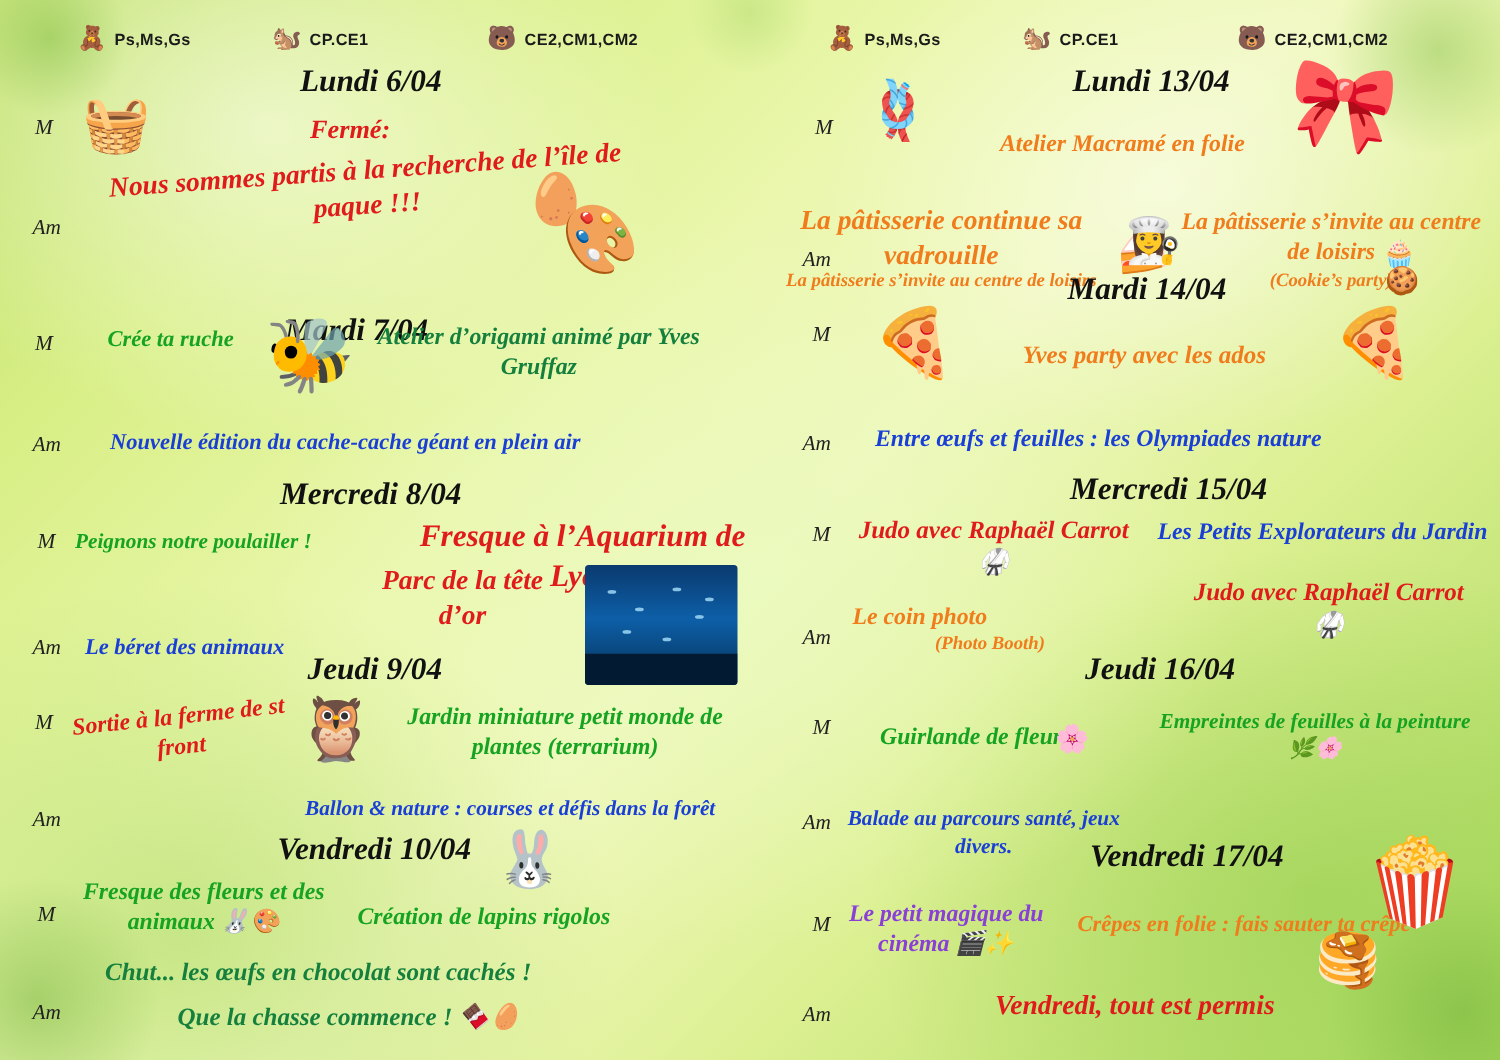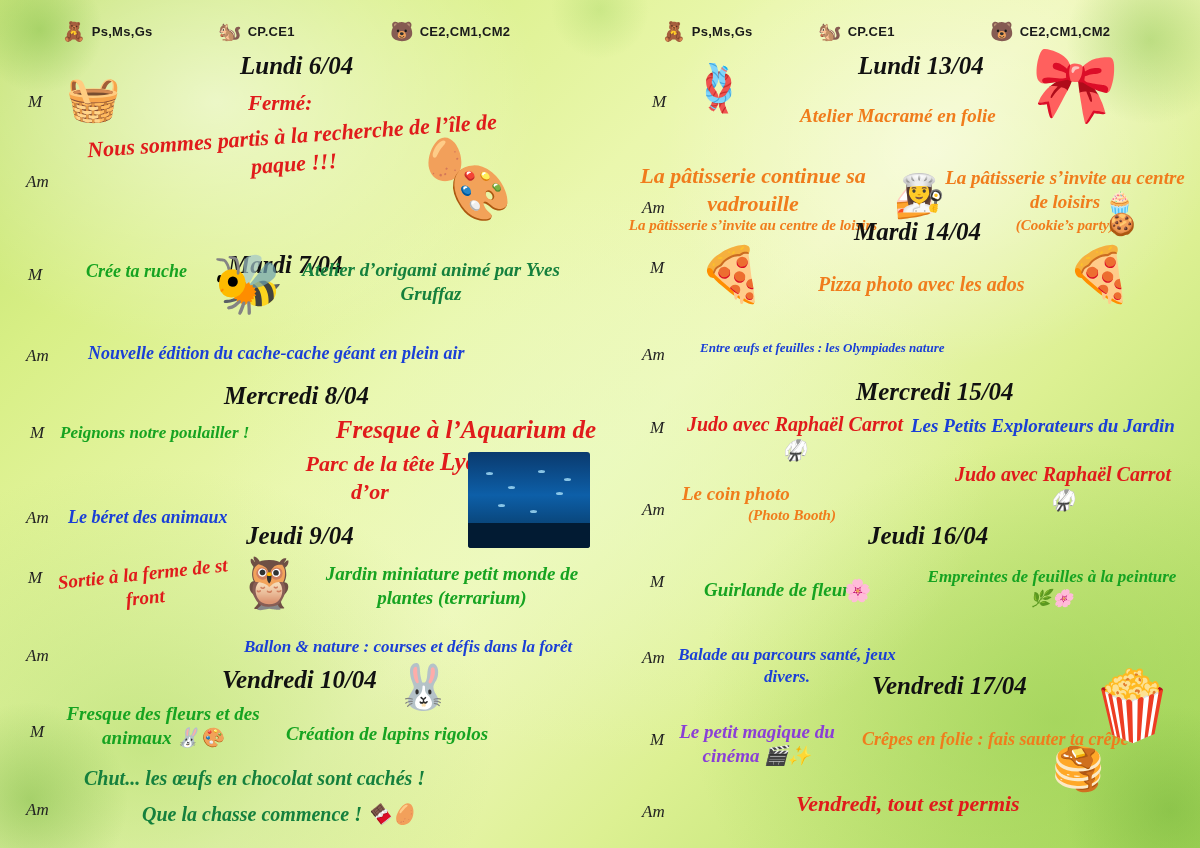--- a/index.html
+++ b/index.html
@@ -157,30 +157,30 @@
     <div class="art" style="left:292px;top:182px;font-size:36px;">🍰</div>
     <div class="art" style="left:292px;top:178px;font-size:30px;opacity:0;">·</div>
 
     <div class="art" style="left:300px;top:175px;font-size:36px;">👩‍🍳</div>
     <div class="art" style="left:506px;top:192px;font-size:22px;">🧁</div>
     <div class="art" style="left:508px;top:214px;font-size:22px;">🍪</div>
     <div class="art" style="left:430px;top:52px;font-size:70px;transform:rotate(8deg);">🎀</div>
 
     <div class="daytitle" style="left:254px;top:218px;">Mardi 14/04</div>
     <div class="mark" style="left:50px;top:258px;">M</div>
-    <div class="ent c-orange" style="left:218px;top:272px;font-size:20px;">Pizza photo avec les ados</div>
+    <div class="ent c-orange" style="left:218px;top:272px;font-size:20px;">Yves party avec les ados</div>
     <div class="mark" style="left:42px;top:345px;">Am</div>
-    <div class="ent c-blue" style="left:100px;top:340px;font-size:13px;">Entre œufs et feuilles : les Olympiades nature</div>
+    <div class="ent c-blue" style="left:100px;top:340px;font-size:19px;">Entre œufs et feuilles : les Olympiades nature</div>
     <div class="art" style="left:98px;top:248px;font-size:54px;">🍕</div>
     <div class="art" style="left:466px;top:248px;font-size:54px;">🍕</div>
 
     <div class="daytitle" style="left:256px;top:378px;">Mercredi 15/04</div>
     <div class="mark" style="left:50px;top:418px;">M</div>
     <div class="ent c-red ctr" style="left:80px;top:412px;width:230px;font-size:20px;">Judo avec Raphaël Carrot 🥋</div>
-    <div class="ent c-blue" style="left:311px;top:414px;font-size:19px;">Les Petits Explorateurs du Jardin</div>
+    <div class="ent c-blue" style="left:326px;top:414px;font-size:19px;">Les Petits Explorateurs du Jardin</div>
     <div class="mark" style="left:42px;top:500px;">Am</div>
     <div class="ent c-orange" style="left:82px;top:482px;font-size:19px;">Le coin photo</div>
     <div class="ent c-orange" style="left:148px;top:506px;font-size:15px;">(Photo Booth)</div>
     <div class="ent c-red ctr" style="left:348px;top:462px;width:230px;font-size:20px;">Judo avec Raphaël Carrot 🥋</div>
 
     <div class="daytitle" style="left:268px;top:522px;">Jeudi 16/04</div>
     <div class="mark" style="left:50px;top:572px;">M</div>
     <div class="ent c-green" style="left:104px;top:578px;font-size:19px;">Guirlande de fleurs</div>
     <div class="ent c-green ctr" style="left:318px;top:566px;width:268px;font-size:17px;">Empreintes de feuilles à la peinture 🌿🌸</div>
     <div class="mark" style="left:42px;top:648px;">Am</div>

